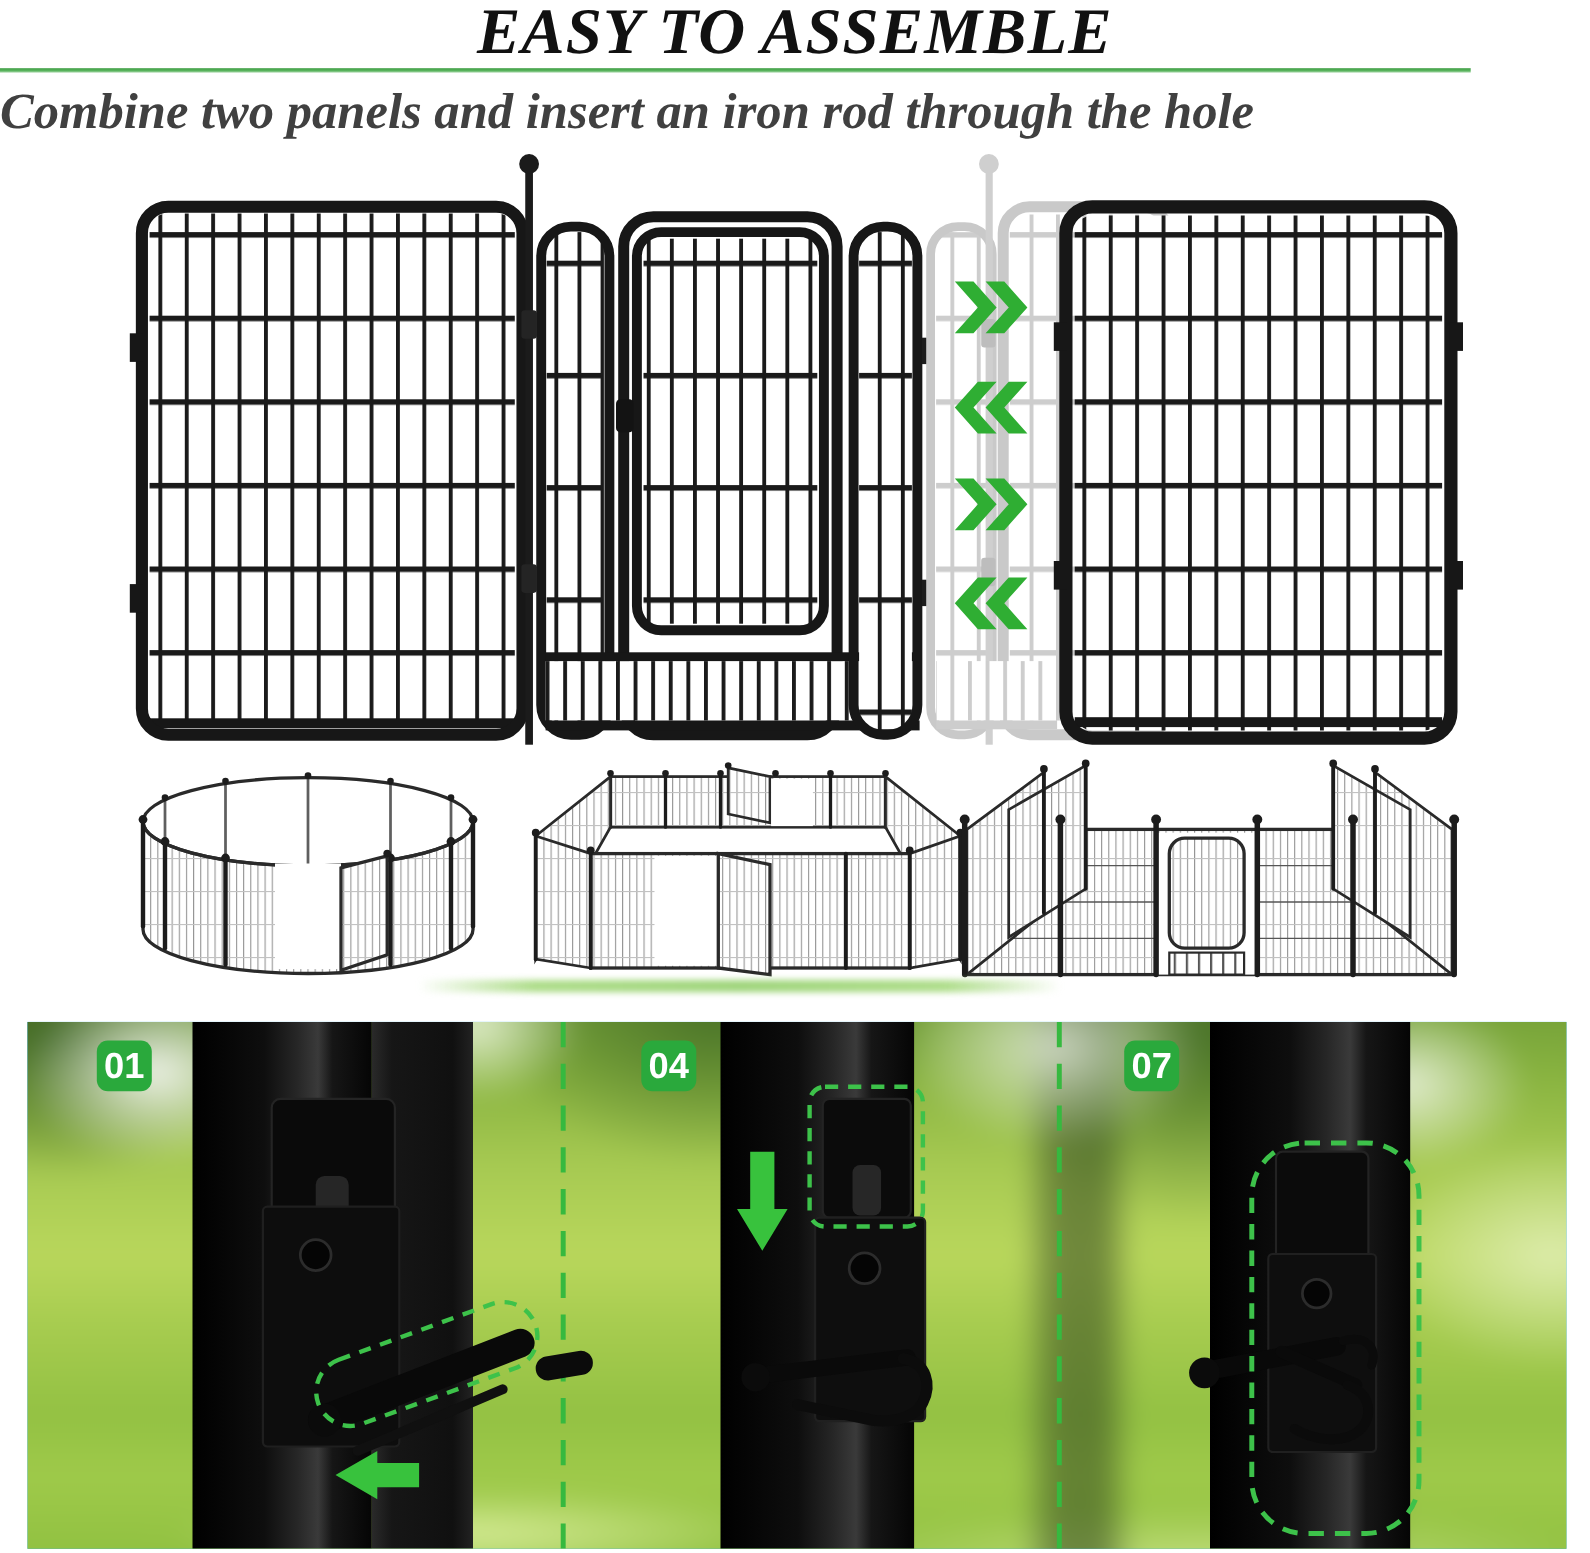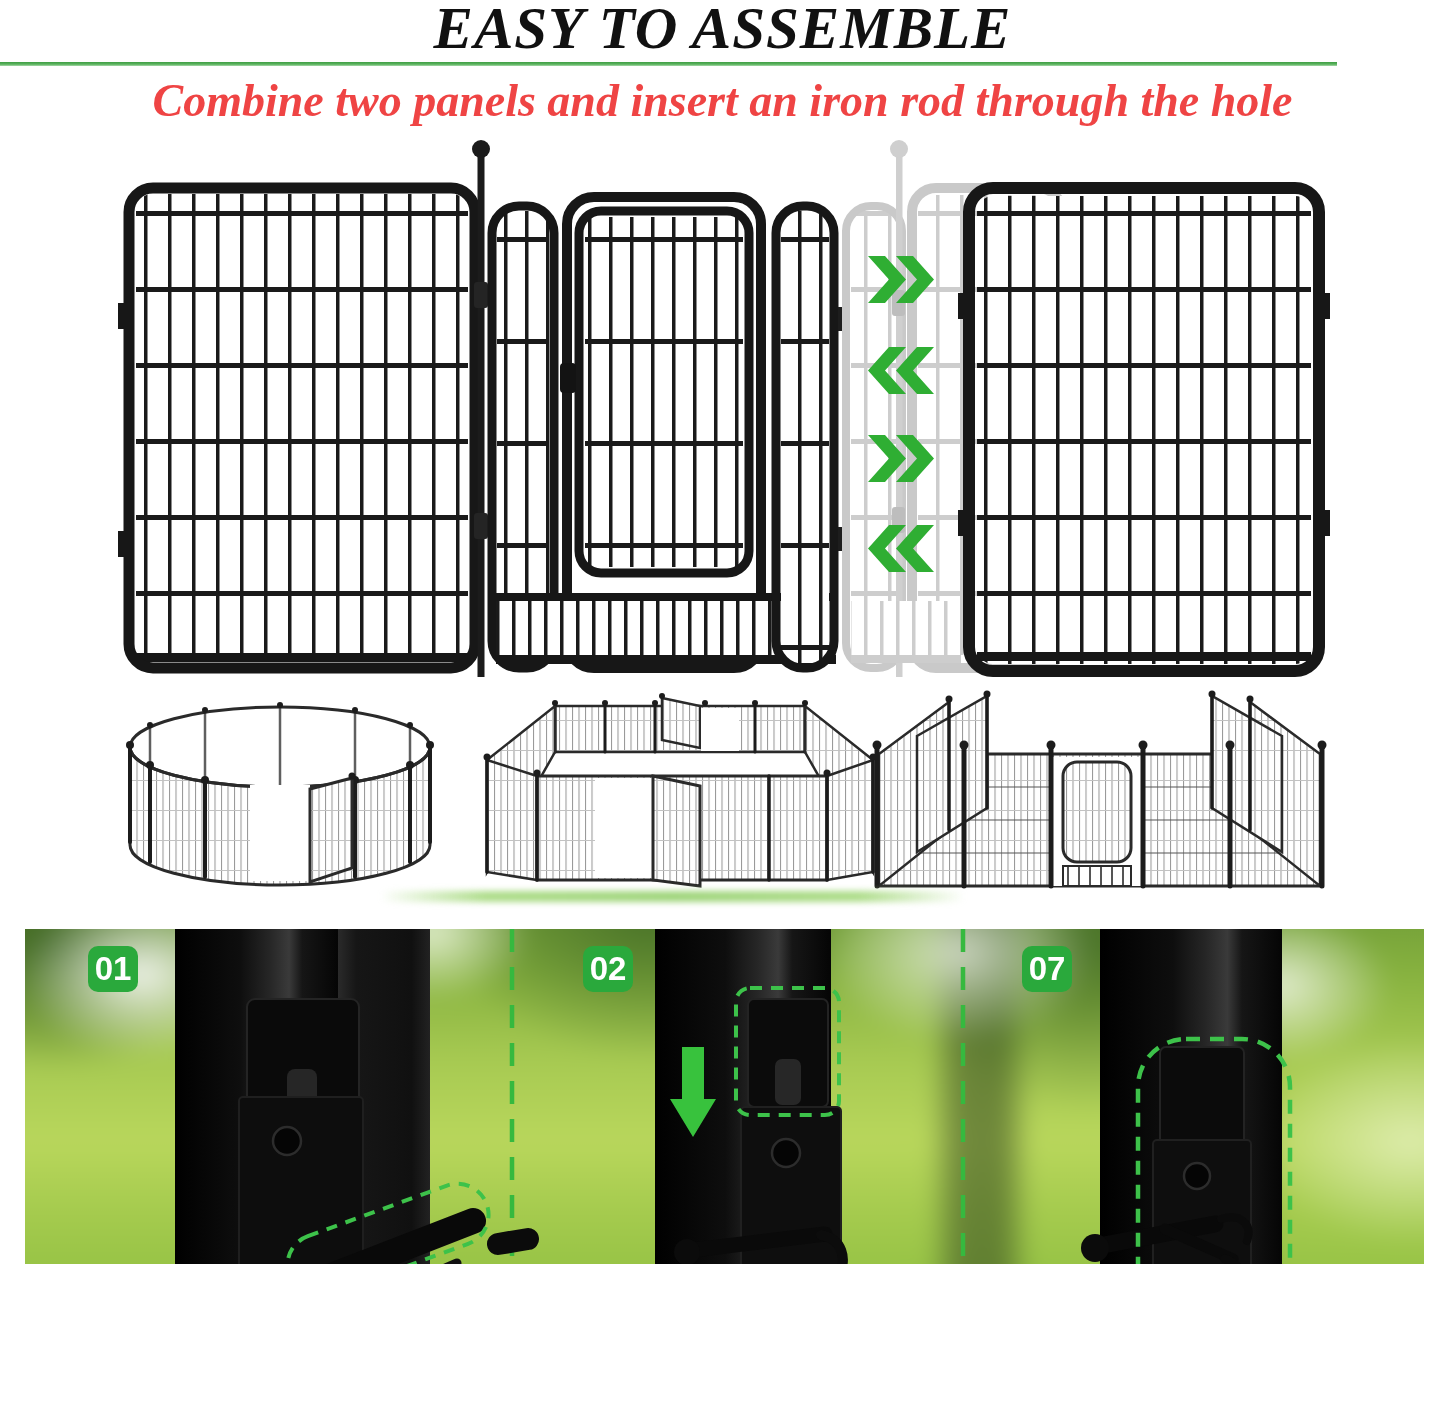--- a/index.html
+++ b/index.html
@@ -1,24 +1,24 @@
 <!DOCTYPE html>
 <html><head>
 <meta charset="utf-8">
 <style>
   html,body{margin:0;padding:0;background:#fff;}
-  .page{position:relative;width:1445px;height:1264px;background:#ffffff;overflow:hidden;
+  .page{position:relative;width:1445px;height:1412px;background:#ffffff;overflow:hidden;
         font-family:"Liberation Serif", serif;}
   
   .title{position:absolute;left:0;top:-6px;width:1445px;text-align:center;
          font-size:59px;font-weight:bold;font-style:italic;color:#111;letter-spacing:1px;}
   .rule{position:absolute;left:0;top:62px;width:1337px;height:4px;
         background:linear-gradient(180deg,#3f9e44 0%,#59b35d 55%,#a8d8aa 100%);}
-  .subtitle{position:absolute;left:0;top:74px;width:1445px;text-align:center;
-         font-size:46px;font-weight:bold;font-style:italic;color:#ef4444;}
+  .subtitle{position:absolute;left:0;top:74px;width:1445px;text-align:left;
+         font-size:46px;font-weight:bold;font-style:italic;color:#404040;}
   
   .assembly{position:absolute;left:0;top:135px;}
   .layouts{position:absolute;left:0;top:690px;}
   .glow{position:absolute;left:380px;top:891px;width:585px;height:11px;border-radius:8px;
         background:linear-gradient(90deg,rgba(170,215,120,0),#aedd8a 18%,#9fd57b 50%,#aedd8a 82%,rgba(170,215,120,0));
         filter:blur(3px);}
   
   .photo{position:absolute;left:25px;top:929px;width:1399px;height:479px;overflow:hidden;background:#0ea5e9;}
   .photo-bg{position:absolute;left:-30px;top:-30px;width:1459px;height:539px;filter:blur(11px);
     background-image:
@@ -366,17 +366,17 @@
           <circle cx="1070" cy="319" r="14" fill="#0b0b0b"></circle>
           <line x1="1140" y1="300" x2="1208" y2="330" stroke="#0a0a0a" stroke-width="11" stroke-linecap="round"></line>
           <path d="M1200,330 C1222,338 1224,360 1210,372 C1196,384 1168,380 1152,370" fill="none" stroke="#0b0b0b" stroke-width="9" stroke-linecap="round"></path>
           <path d="M1196,290 C1216,284 1228,296 1222,312" fill="none" stroke="#0b0b0b" stroke-width="8" stroke-linecap="round"></path>
         </g>
         <rect x="1113" y="110" width="152" height="355" rx="48" fill="none" stroke="#3dc24a" stroke-width="4.5" stroke-dasharray="14 10"></rect>
       </g>
     </svg>
 
     <div class="badge" style="left:63px">01</div>
-    <div class="badge" style="left:558px">02</div>
+    <div class="badge" style="left:558px">04</div>
     <div class="badge" style="left:997px">07</div>
   </div>
 
 </div>
 
 </body></html>

